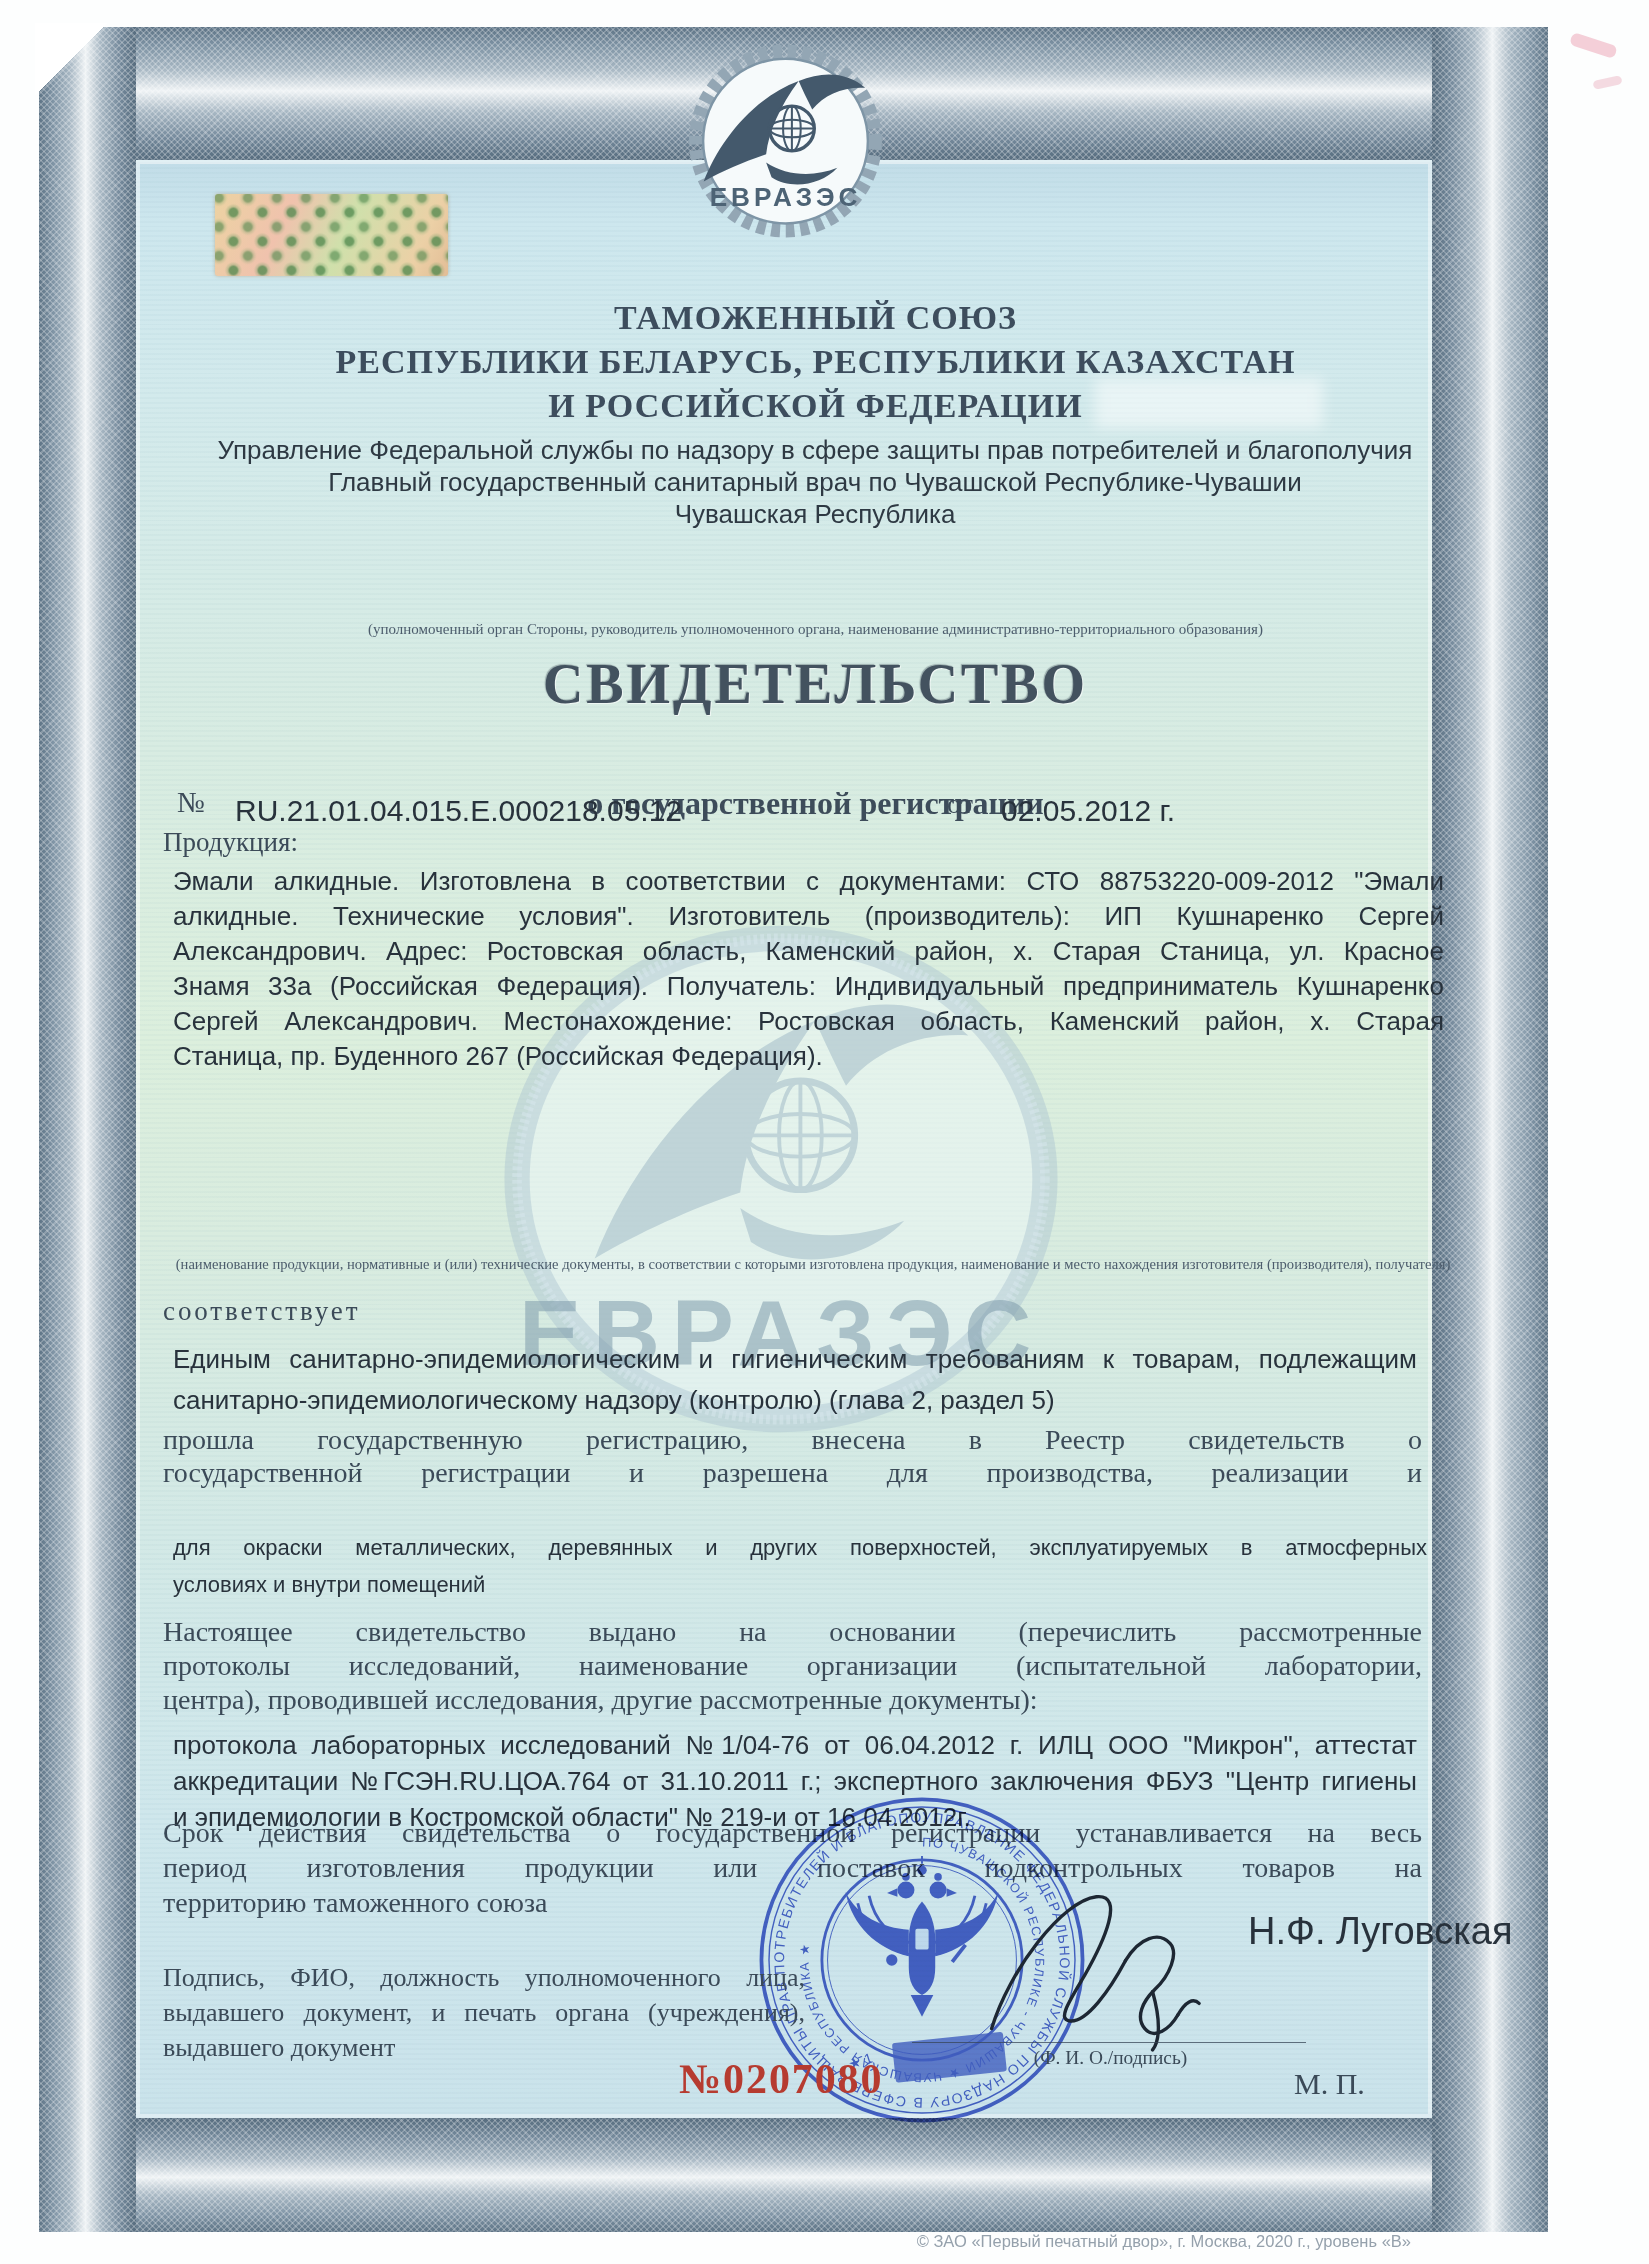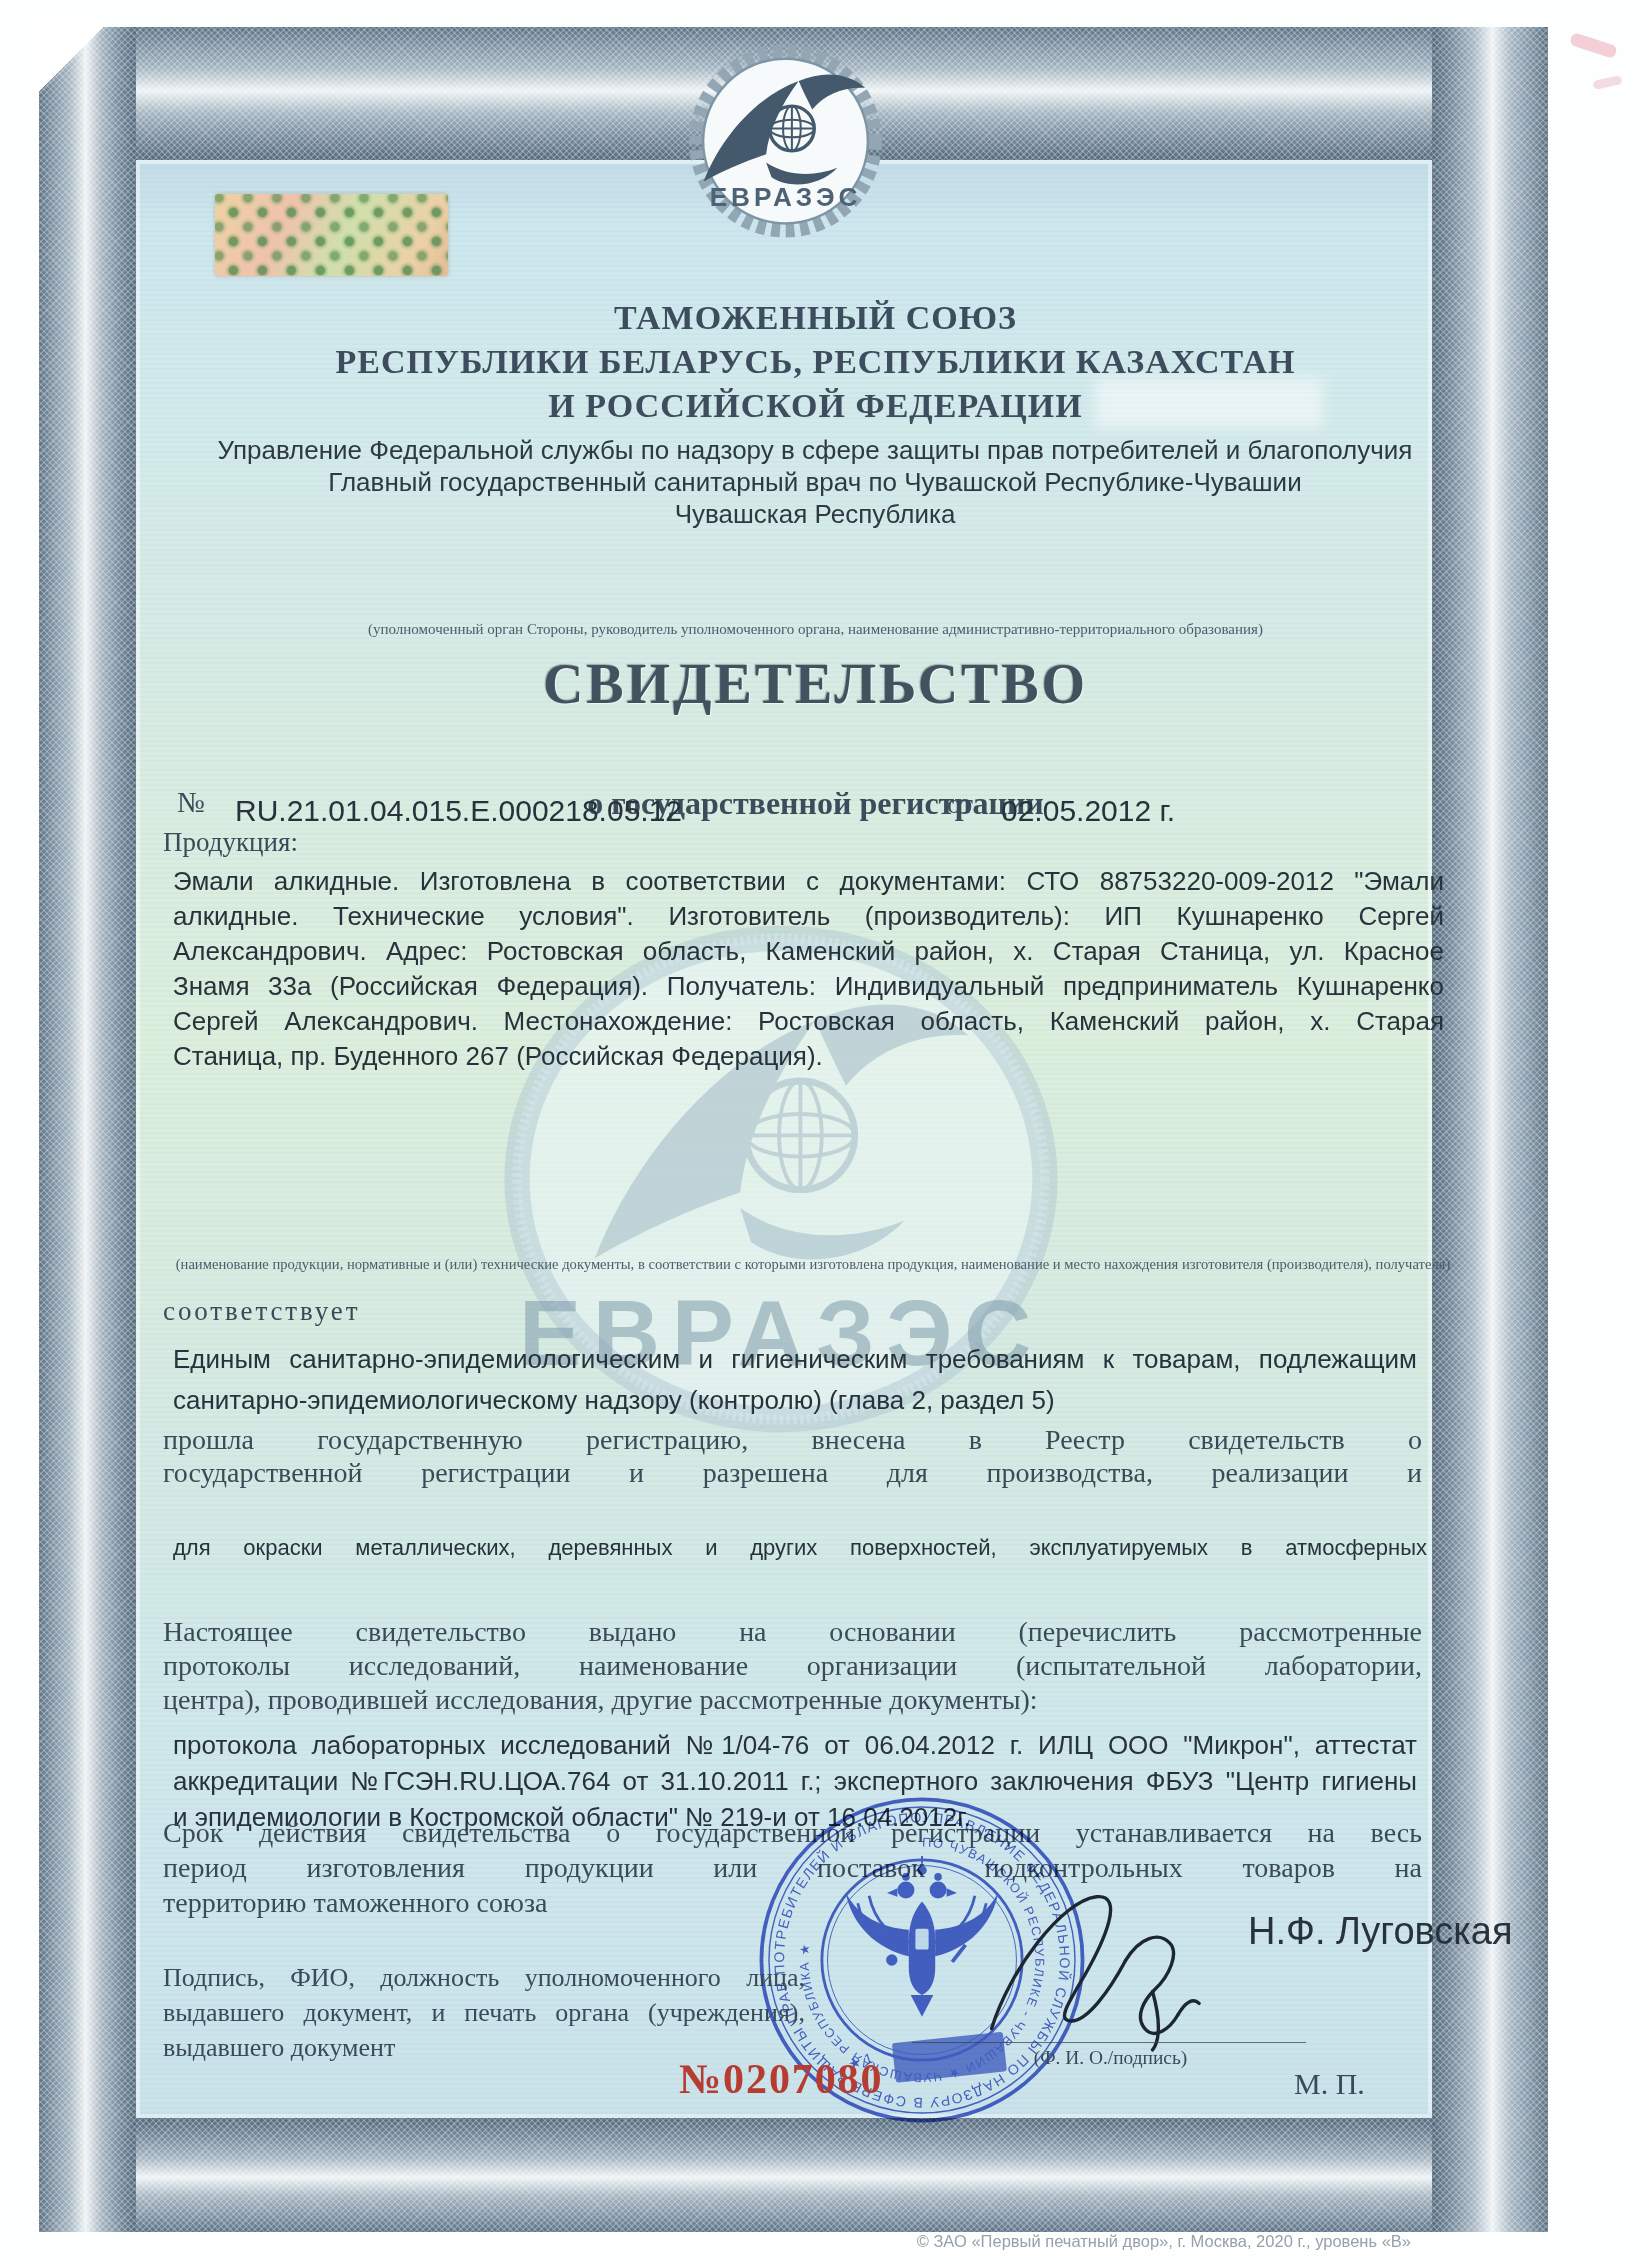--- a/index.html
+++ b/index.html
@@ -144,20 +144,21 @@
     <div class="jline">Единым санитарно-эпидемиологическим и гигиеническим требованиям к товарам, подлежащим</div>
     <div class="jlast">санитарно-эпидемиологическому надзору (контролю) (глава 2, раздел 5)</div>
   </div>
 
   <div class="t ser" style="left:163px;right:228px;top:1423px;font-size:28px;line-height:33px;">
     <div class="jline">прошла государственную регистрацию, внесена в Реестр свидетельств о</div>
     <div class="jline">государственной регистрации и разрешена для производства, реализации и</div>
   </div>
   <div class="t san" style="left:173px;right:223px;top:1529px;font-size:22px;line-height:37px;color:#28323c;">
     <div class="jline">для окраски металлических, деревянных и других поверхностей, эксплуатируемых в атмосферных</div>
+    <div class="jlast">условиях и внутри помещений</div>
   </div>
 
   <div class="t ser" style="left:163px;right:228px;top:1615px;font-size:28px;line-height:34px;">
     <div class="jline">Настоящее свидетельство выдано на основании (перечислить рассмотренные</div>
     <div class="jline">протоколы исследований, наименование организации (испытательной лаборатории,</div>
     <div class="jlast">центра), проводившей исследования, другие рассмотренные документы):</div>
   </div>
   <div class="t san" style="left:173px;right:233px;top:1727px;font-size:26px;line-height:36px;color:#28323c;">
     <div class="jline">протокола лабораторных исследований №1/04-76 от 06.04.2012 г. ИЛЦ ООО "Микрон", аттестат</div>
     <div class="jline">аккредитации №ГСЭН.RU.ЦОА.764 от 31.10.2011 г.; экспертного заключения ФБУЗ "Центр гигиены</div>

